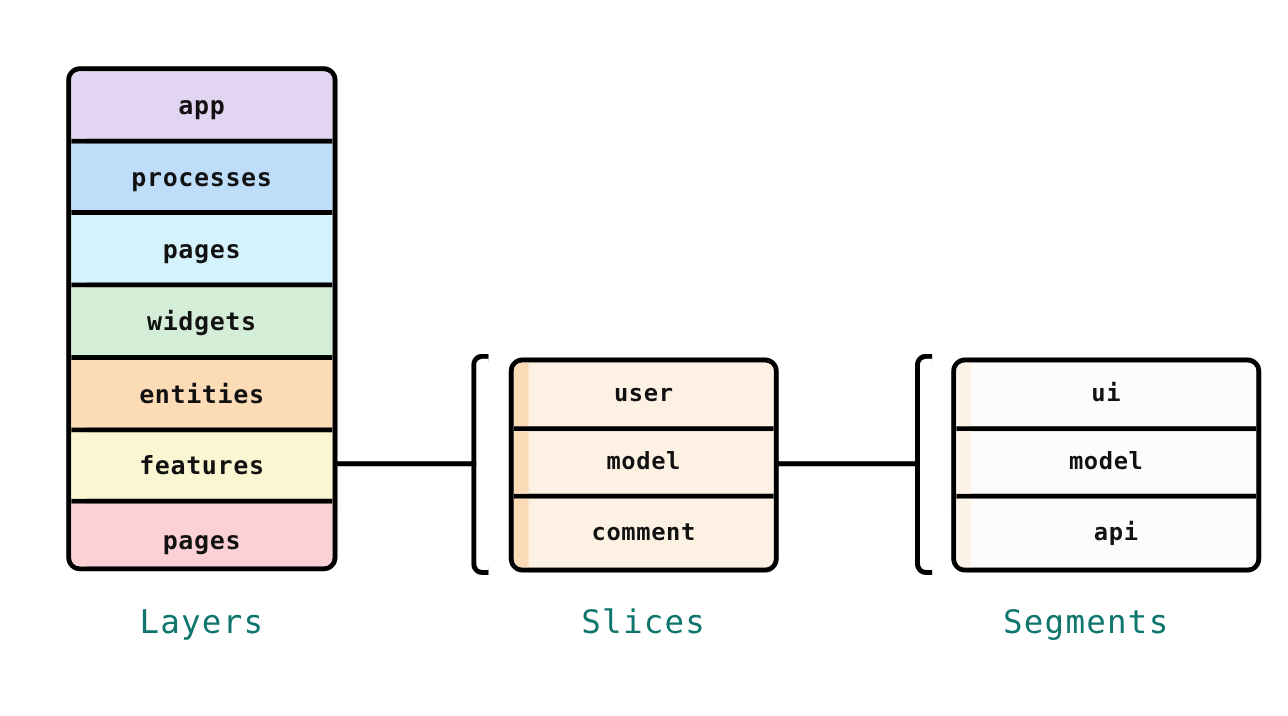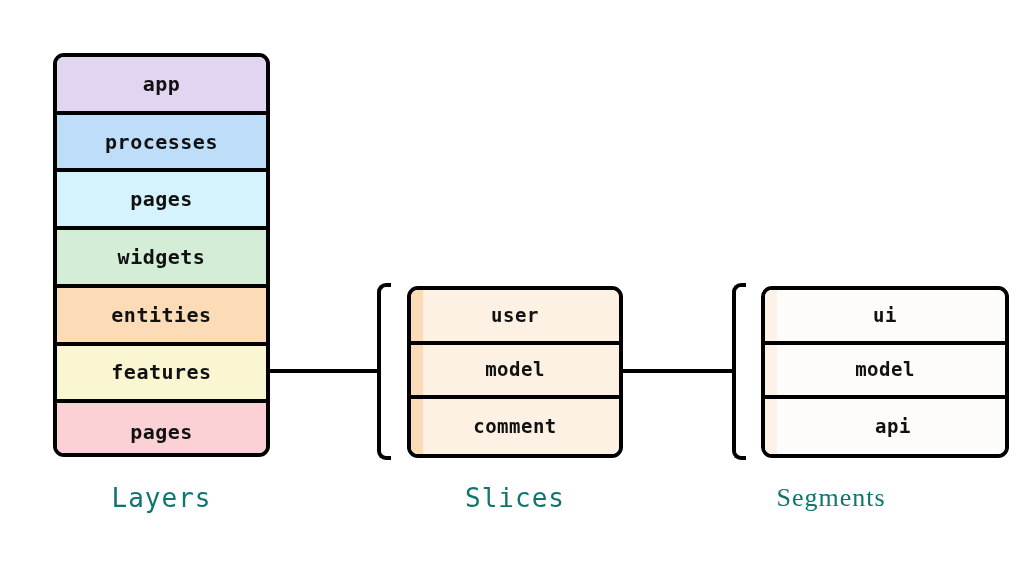--- a/index.html
+++ b/index.html
@@ -144,21 +144,21 @@
     top: 483px;
     text-align: center;
     font-size: 26px;
     font-weight: normal;
     color: #0f766e;
     letter-spacing: 1px;
     white-space: nowrap;
   }
   #caption-layers   { left: 53px;  width: 217px; }
   #caption-slices   { left: 407px; width: 216px; }
-  #caption-segments { left: 723px; width: 216px; font-family: Liberation Serif, serif; }
+  #caption-segments { left: 761px; width: 216px; }
 </style>
 </head>
 <body style="background: rgb(255, 255, 255);">
 
 <div id="diagram-root">
 
   <div class="stack" id="layers-stack" style="border-color: rgb(0, 0, 0);">
     <div class="cell" style="background: rgb(226, 213, 242); border-color: rgb(0, 0, 0);">
       <span class="accent-stripe" style="background: rgb(226, 213, 242);"></span>
       <span class="cell-label">app</span>

